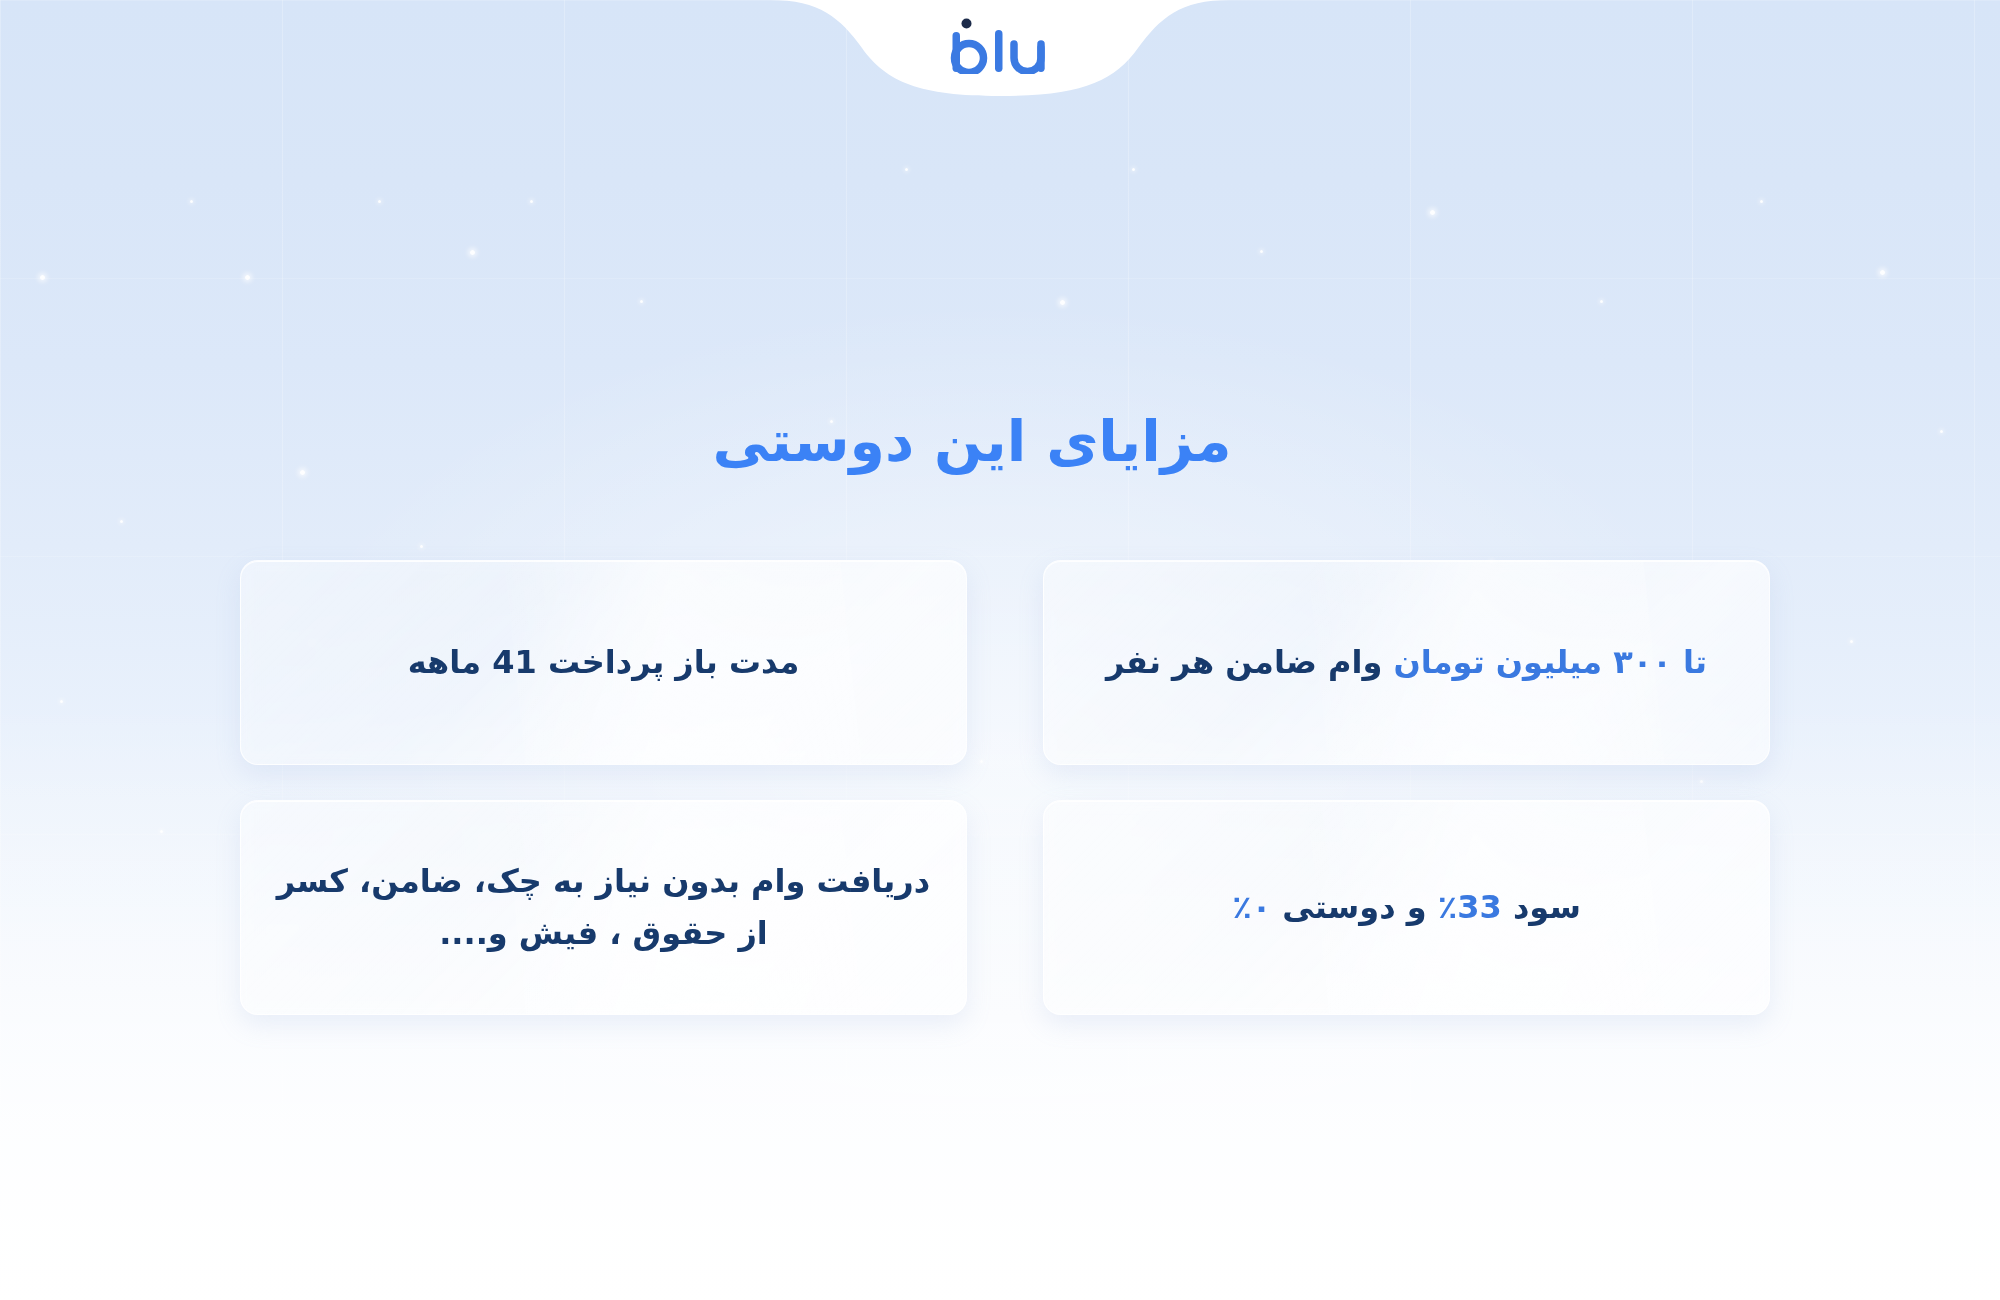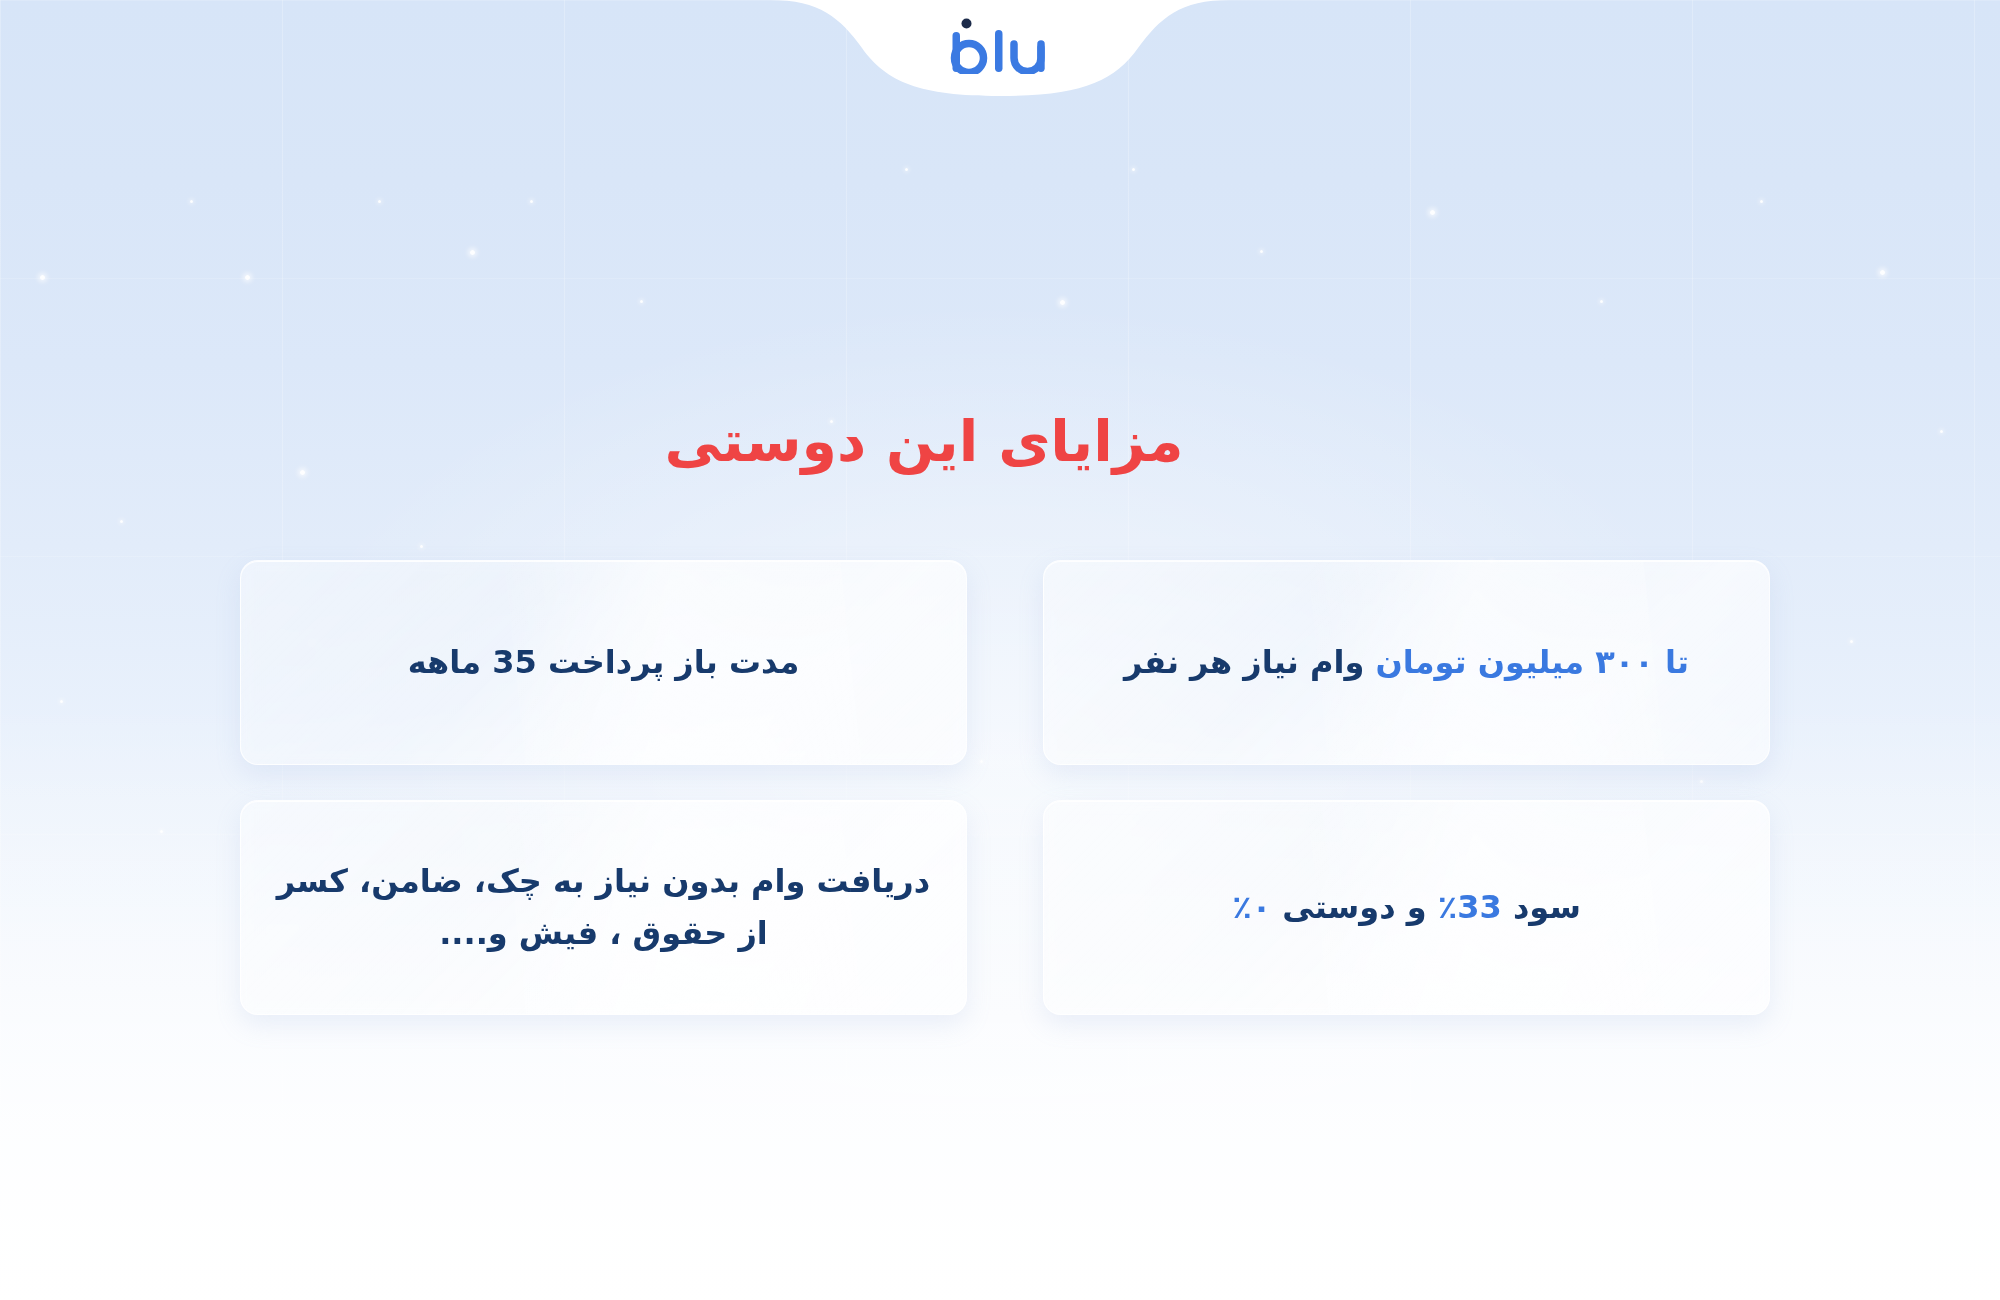--- a/index.html
+++ b/index.html
@@ -74,23 +74,24 @@
     position:absolute;top:16px;left:50%;transform:translateX(-50%);
     width:120px;height:58px;z-index:4;
   }
   .logo svg{display:block;width:120px;height:58px;}
 
   
   .heading{
     position:absolute;top:368px;left:0;width:1848px;
     text-align:center;
     font-size:57px;line-height:1.25;font-weight:bold;
-    color:#ef4444;
+    color:#3b82f6;
     letter-spacing:0px;
     direction:rtl;
+    padding-left:48px;
   }
 
   
   .cards{
     position:absolute;top:560px;left:240px;
     width:1530px;
     display:grid;
     grid-template-columns:727px 727px;
     grid-template-rows:205px 215px;
     column-gap:76px;row-gap:35px;
@@ -196,25 +197,25 @@
         <rect x="97.3" y="28" width="7.4" height="28" rx="3.7" fill="#3b7ae2"></rect>
       </svg>
     </div>
   </div>
 
   <h1 class="heading">مزایای این دوستی</h1>
 
   <div class="cards">
 
     <div class="card">
-      <div class="card-text"><span class="hl">تا ۳۰۰ میلیون تومان </span><span>وام نیاز هر نفر</span></div>
-    </div>
-
-    <div class="card">
-      <div class="card-text"><span>مدت باز پرداخت 35 ماهه</span></div>
+      <div class="card-text"><span class="hl">تا ۳۰۰ میلیون تومان </span><span>وام ضامن هر نفر</span></div>
+    </div>
+
+    <div class="card">
+      <div class="card-text"><span>مدت باز پرداخت 41 ماهه</span></div>
     </div>
 
     <div class="card">
       <div class="card-text"><span>سود </span><span class="hl">33٪</span><span> و دوستی </span><span class="hl">۰٪</span></div>
     </div>
 
     <div class="card">
       <div class="card-text"><span>دریافت وام بدون نیاز به چک، ضامن، کسر از حقوق ، فیش و....</span></div>
     </div>
 

